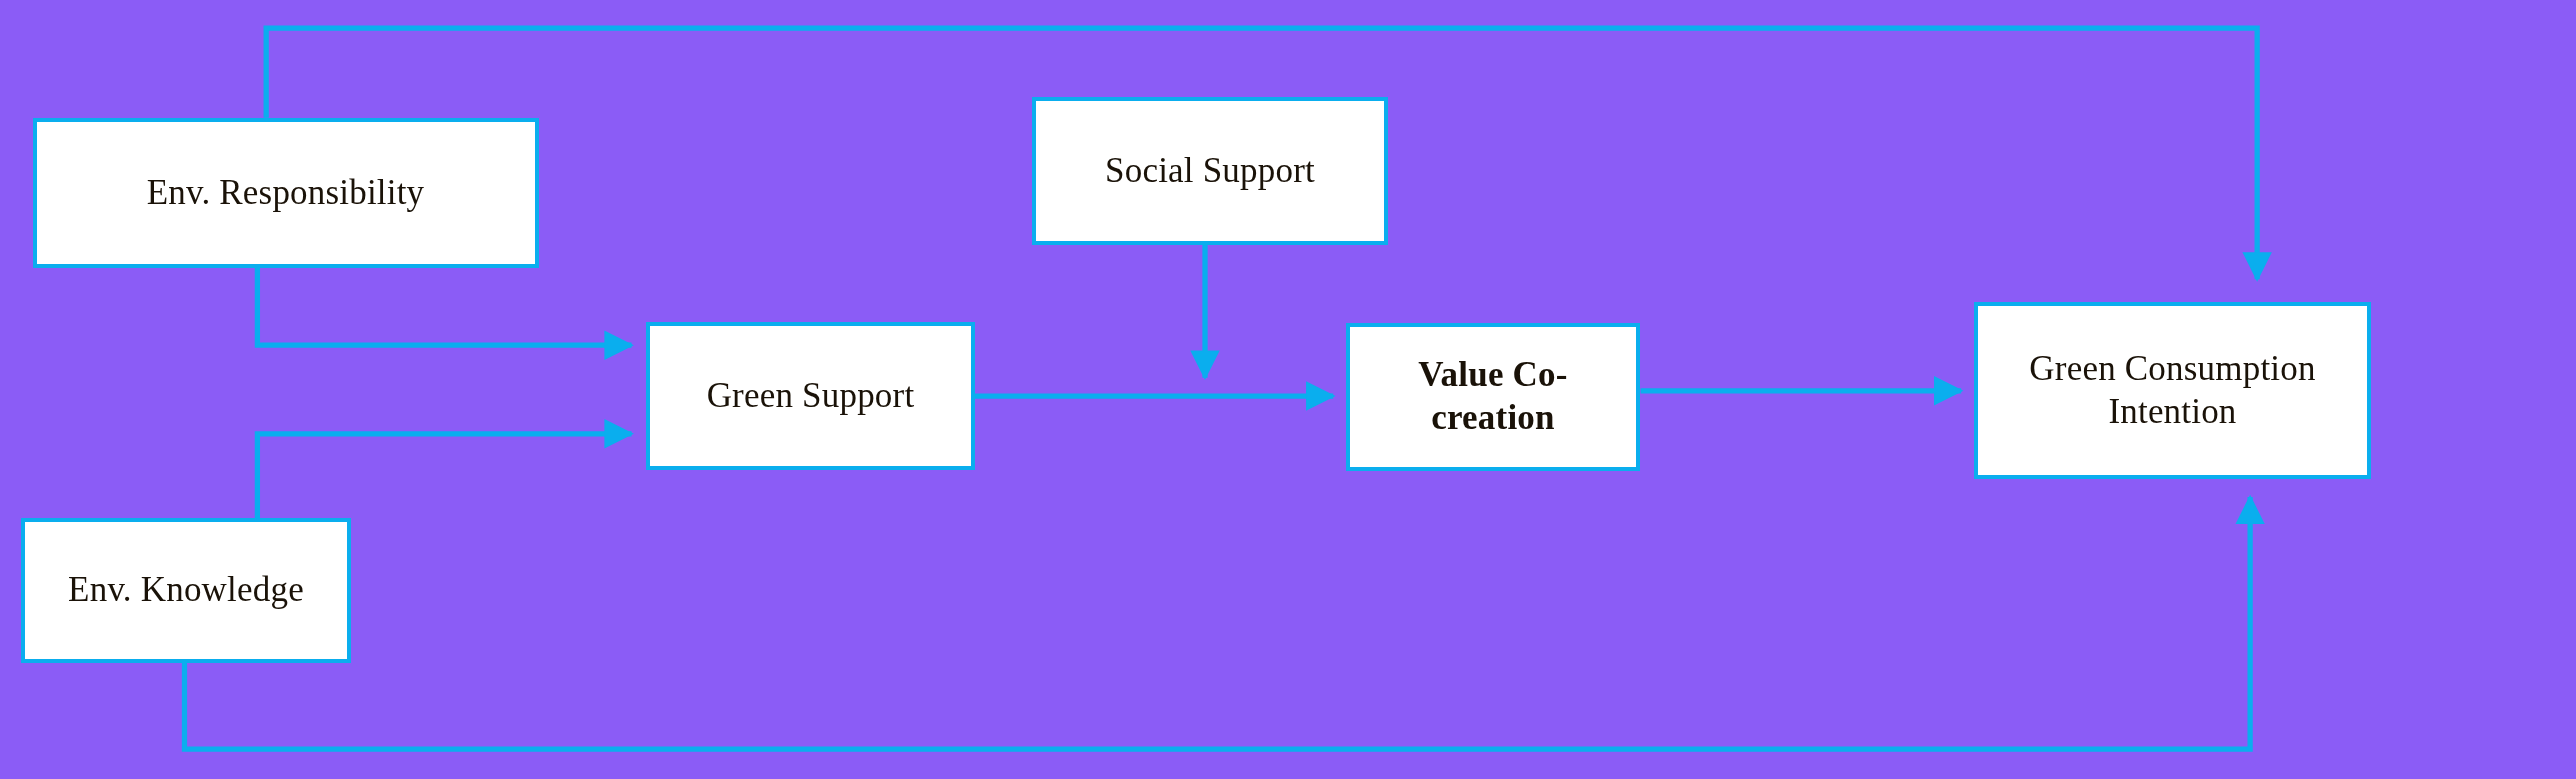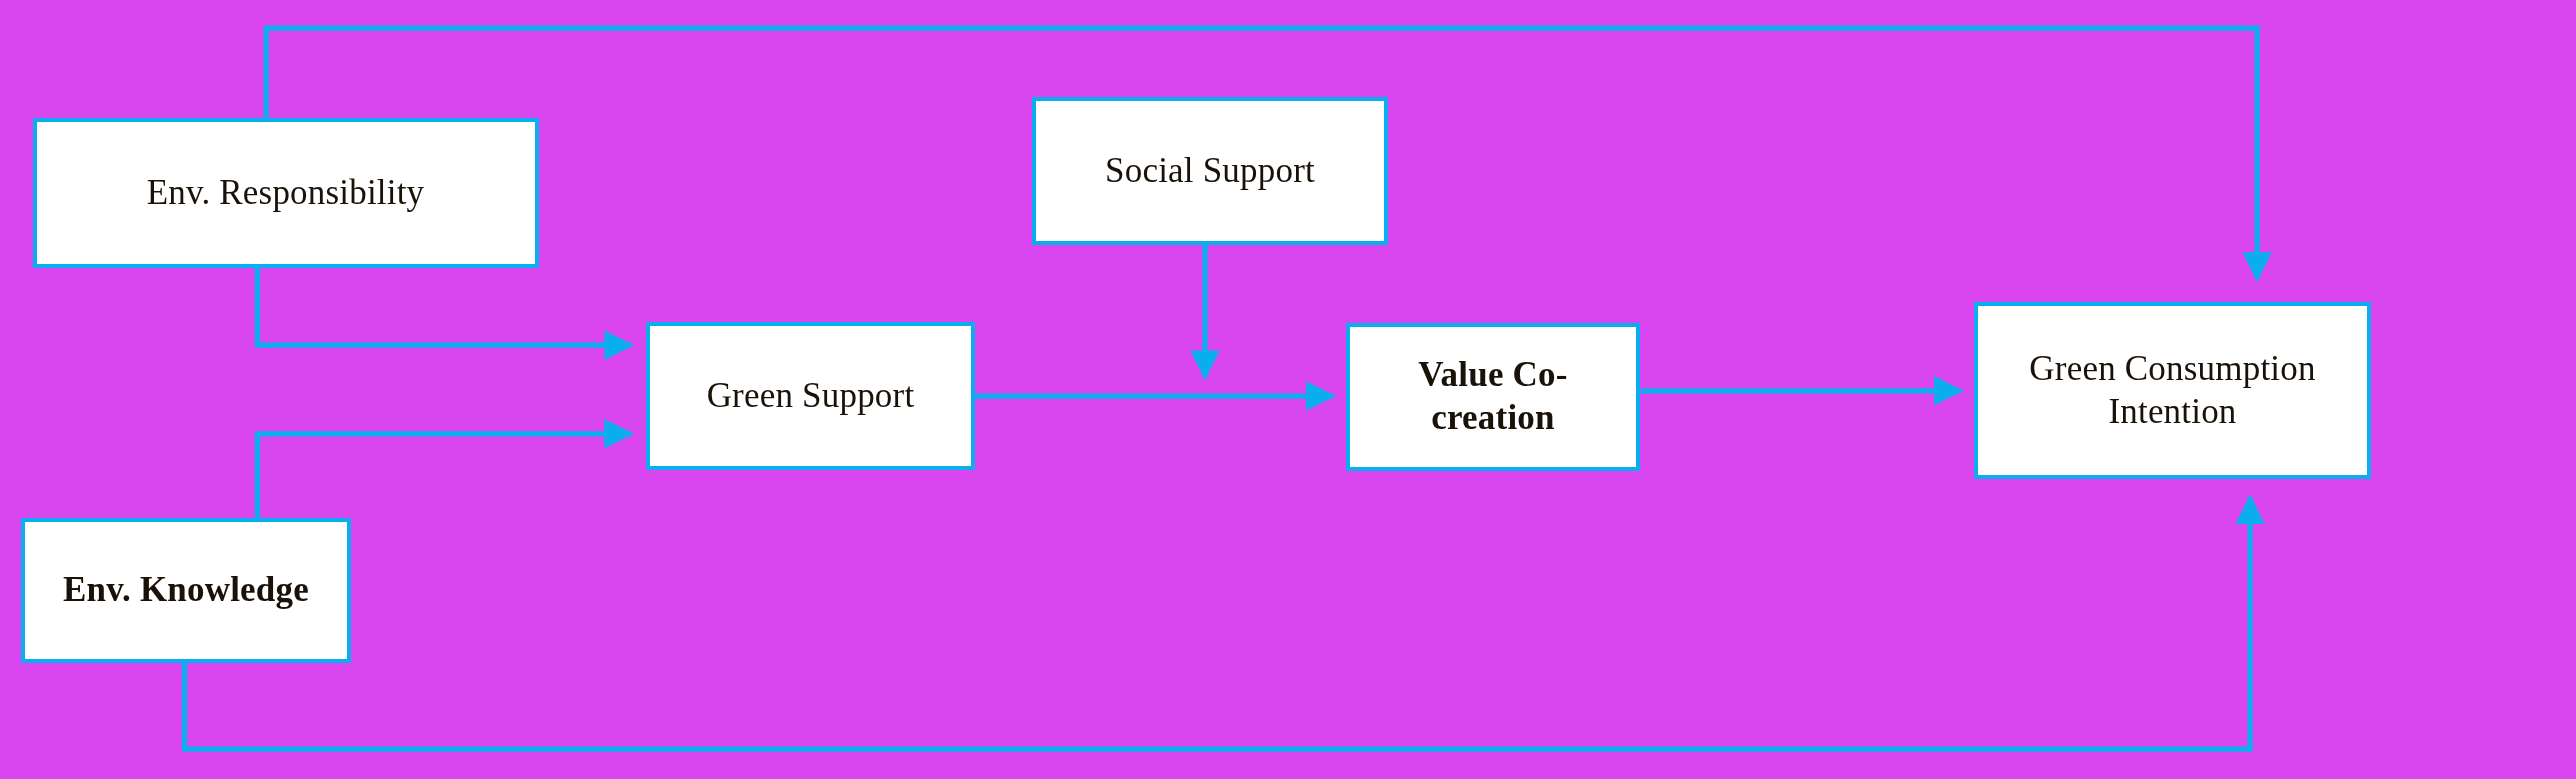--- a/index.html
+++ b/index.html
@@ -8,21 +8,21 @@
     padding: 0;
     background: #ffffff;
   }
   body {
     font-family: "Liberation Serif", "DejaVu Serif", serif;
   }
   #diagram-root {
     position: relative;
     width: 2576px;
     height: 779px;
-    background: #d946ef;
+    background: #8b5cf6;
     overflow: hidden;
   }
   #edge-layer {
     position: absolute;
     left: 0;
     top: 0;
     width: 2576px;
     height: 779px;
   }
   .node-box {
@@ -75,21 +75,21 @@
 
     <path d="M1372,278 L1372,430" fill="none" stroke="#0aaeee" stroke-width="6" marker-end="url(#arrow-right)"></path>
 
     <path d="M1868,445 L2233,445" fill="none" stroke="#0aaeee" stroke-width="6" marker-end="url(#arrow-right)"></path>
   </svg>
 
   <div class="node-box" id="node-env-responsibility" style="border:4.4px solid #0aaeee;">
     <span class="node-label" style="font-size:35px;">Env. Responsibility</span>
   </div>
 
-  <div class="node-box" id="node-env-knowledge" style="border:4.4px solid #0aaeee;font-weight:bold;">
+  <div class="node-box" id="node-env-knowledge" style="border:4.4px solid #0aaeee;">
     <span class="node-label" style="font-size:35px;">Env. Knowledge</span>
   </div>
 
   <div class="node-box" id="node-green-concern" style="border:4.4px solid #0aaeee;">
     <span class="node-label" style="font-size:35px;">Green Support</span>
   </div>
 
   <div class="node-box" id="node-social-support" style="border:4.4px solid #0aaeee;align-items:center;">
     <span class="node-label" style="font-size:35px;">Social Support</span>
   </div>

